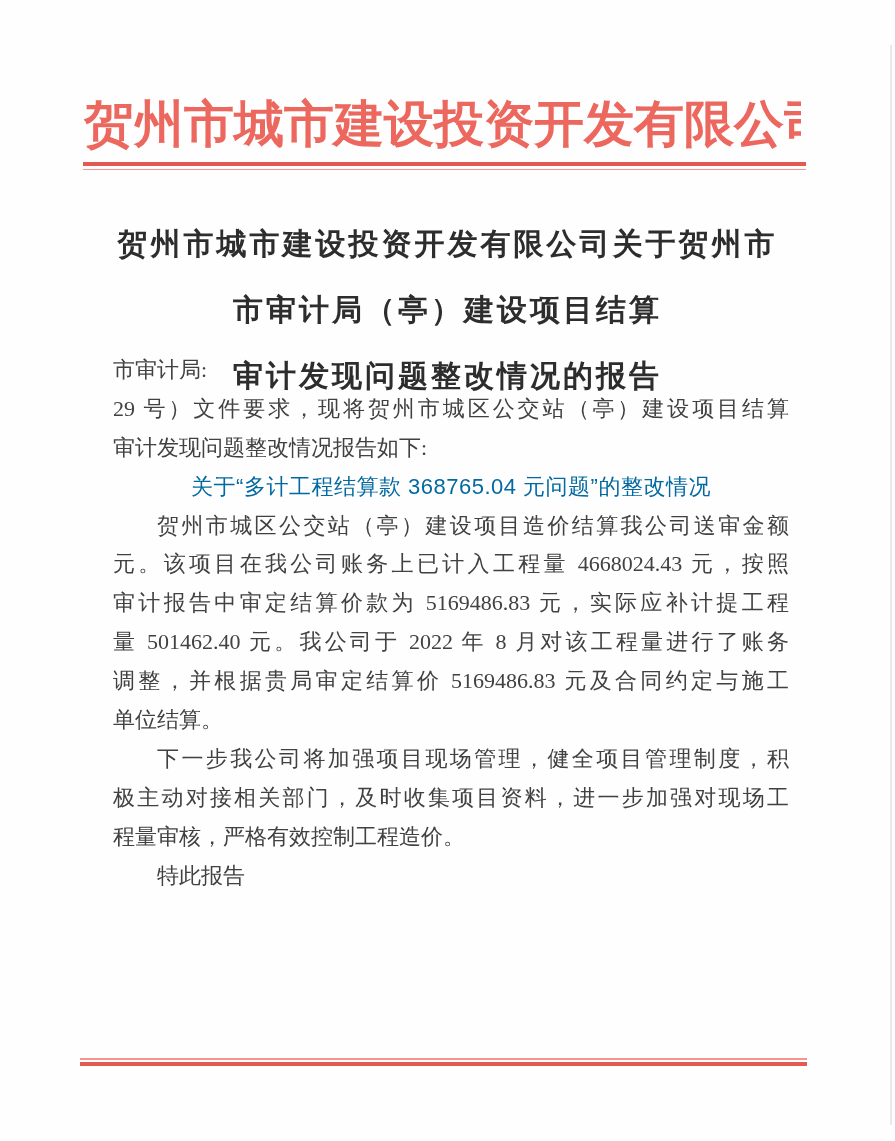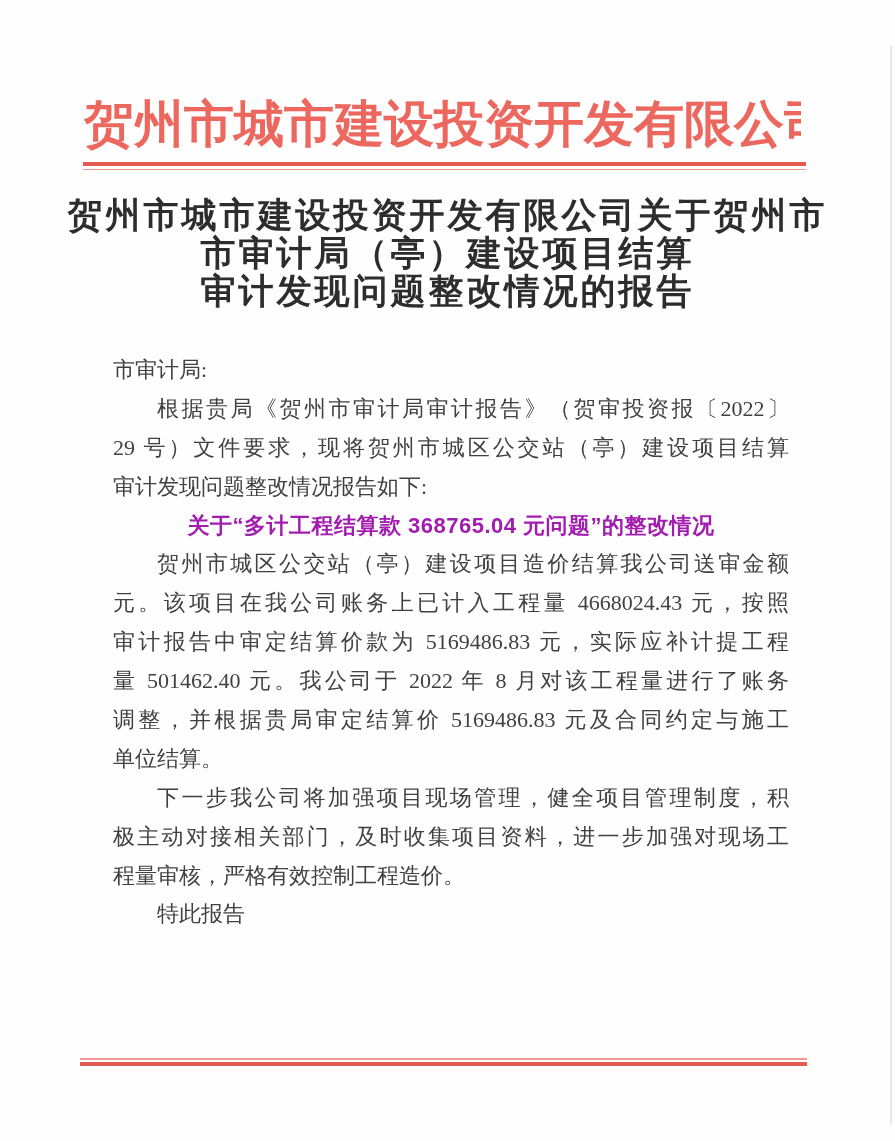--- a/index.html
+++ b/index.html
@@ -35,40 +35,40 @@
   .rule-foot-thin{left:80px;width:727px;top:1058px;height:1.5px;background:var(--rule-red-light);}
   .rule-foot-thick{left:80px;width:727px;top:1062px;height:4px;background:var(--rule-red);}
   
   .title{
     position:absolute;left:0;right:0;top:197px;
     text-align:center;
     color:var(--title-ink);
     font-weight:bold;
   }
   .title-line{
-    font-size:35px;line-height:38px;letter-spacing:3px;
+    font-size:30px;line-height:38px;letter-spacing:3px;margin-top:28px;
   }
   
   .body{
     position:absolute;left:113px;top:351px;width:676px;
     color:var(--body-ink);
     font-size:22px;
   }
   .bline{
     height:38.9px;line-height:38.9px;
     overflow:hidden;
     text-align:justify;text-align-last:justify;
   }
   .bline.plain{text-align:right;text-align-last:left;}
   .bline.ind{text-indent:2em;}
   .bline.heading{
     text-align:center;text-align-last:center;
-    font-weight:700;
+    font-weight:400;
     font-family:"Liberation Sans","DejaVu Sans",sans-serif;
-    color:#a21caf;
+    color:#0369a1;
     letter-spacing:0.5px;
   }
   
   .scan-edge{
     position:absolute;left:890px;top:45px;width:1.5px;height:1080px;
     background:#e2e2e2;opacity:.75;
   }
 </style>
 </head>
 <body>
@@ -81,21 +81,20 @@
   <div class="rule rule-head-thin"></div>
 
   <div class="title">
     <div class="title-line">贺州市城市建设投资开发有限公司关于贺州市</div>
     <div class="title-line">市审计局（亭）建设项目结算</div>
     <div class="title-line">审计发现问题整改情况的报告</div>
   </div>
 
   <div class="body">
     <div class="bline plain">市审计局:</div>
-    <div class="bline ind">根据贵局《贺州市审计局审计报告》（贺审投资报〔2022〕</div>
     <div class="bline">29 号）文件要求，现将贺州市城区公交站（亭）建设项目结算</div>
     <div class="bline plain">审计发现问题整改情况报告如下:</div>
     <div class="bline heading">关于“多计工程结算款 368765.04 元问题”的整改情况</div>
     <div class="bline ind">贺州市城区公交站（亭）建设项目造价结算我公司送审金额</div>
     <div class="bline">元。该项目在我公司账务上已计入工程量 4668024.43 元，按照</div>
     <div class="bline">审计报告中审定结算价款为 5169486.83 元，实际应补计提工程</div>
     <div class="bline">量 501462.40 元。我公司于 2022 年 8 月对该工程量进行了账务</div>
     <div class="bline">调整，并根据贵局审定结算价 5169486.83 元及合同约定与施工</div>
     <div class="bline plain">单位结算。</div>
     <div class="bline ind">下一步我公司将加强项目现场管理，健全项目管理制度，积</div>

